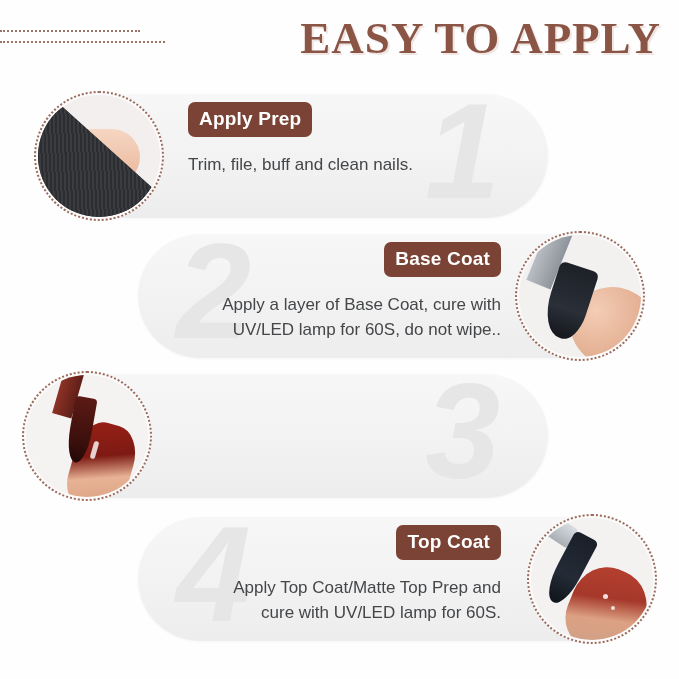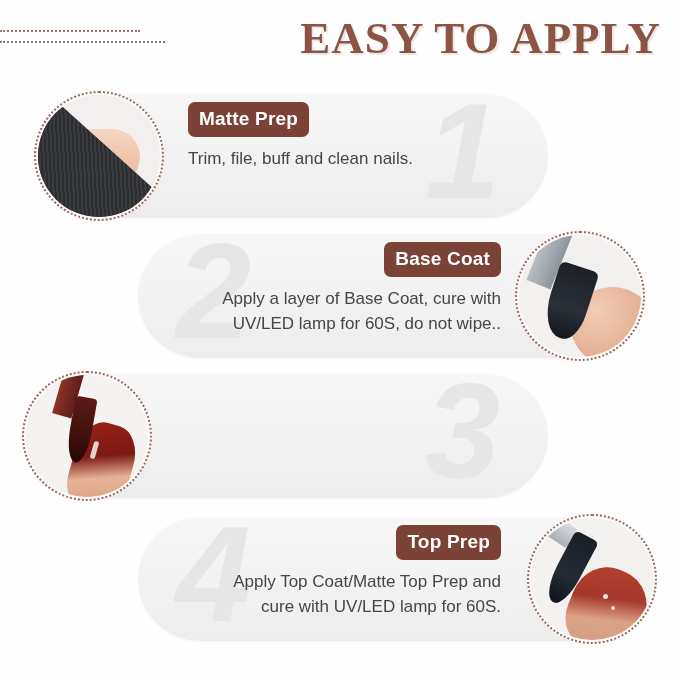--- a/index.html
+++ b/index.html
@@ -213,21 +213,21 @@
     color: #ffffff;
     font-weight: 700;
     font-size: 19px;
     line-height: 1;
     padding: 7px 11px 9px 11px;
     border-radius: 7px;
     letter-spacing: .2px;
     white-space: nowrap;
   }
   .desc {
-    margin-top: 9px;
+    margin-top: 15px;
     font-size: 17px;
     line-height: 25px;
     color: #444648;
     white-space: pre-line;
   }
 </style>
 </head>
 <body>
 
 <div class="header">
@@ -247,21 +247,21 @@
     <div class="photo">
       <div class="photo-inner">
         <div class="art-file">
           <div class="finger"></div>
           <div class="nailtip"></div>
           <div class="board"></div>
         </div>
       </div>
     </div>
     <div class="content">
-      <div class="badge">Matte Prep</div>
+      <div class="badge">Apply Prep</div>
       <div class="desc">Trim, file, buff and clean nails.</div>
     </div>
   </div>
 
   <div class="step right s2">
     <div class="card">
       <div class="watermark">2</div>
     </div>
     <div class="photo">
       <div class="photo-inner">
@@ -304,19 +304,19 @@
         <div class="art-top">
           <div class="cap"></div>
           <div class="nail4"></div>
           <div class="brush"></div>
           <div class="dot1"></div>
           <div class="dot2"></div>
         </div>
       </div>
     </div>
     <div class="content">
-      <div class="badge">Top Prep</div>
+      <div class="badge">Top Coat</div>
       <div class="desc">Apply Top Coat/Matte Top Prep and
 cure with UV/LED lamp for 60S.</div>
     </div>
   </div>
 
 </div>
 
 </body></html>

